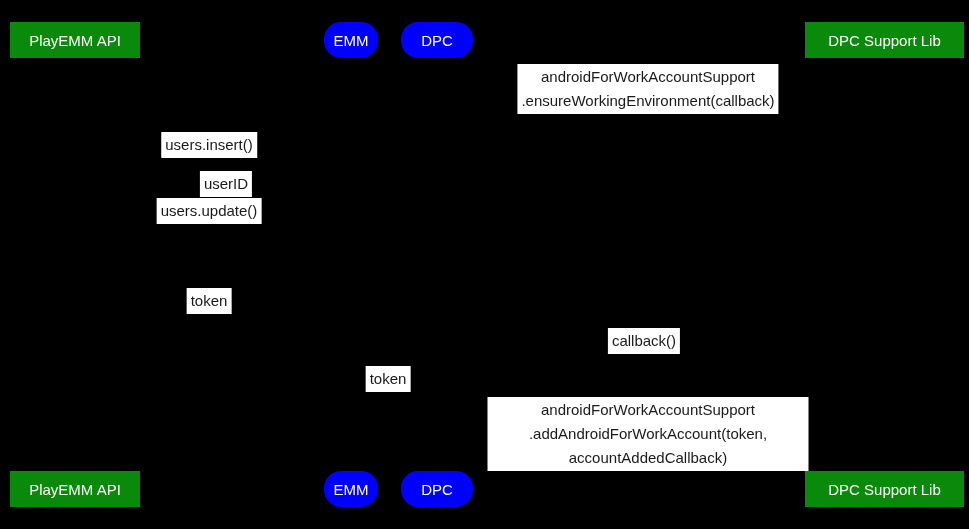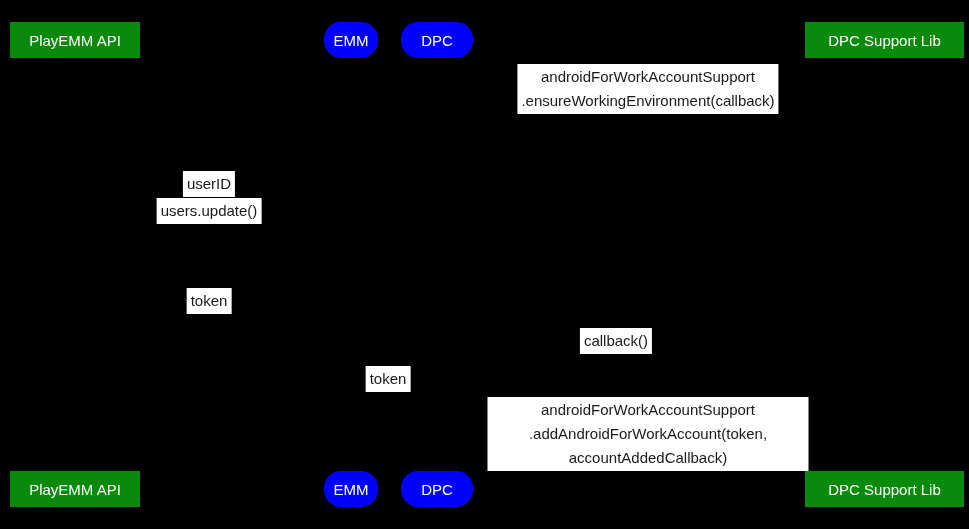--- a/index.html
+++ b/index.html
@@ -45,40 +45,41 @@
   .p-playemm { left: 10px;  width: 130px; }
   .p-emm     { left: 324px; width: 54px;  }
   .p-dpc     { left: 401px; width: 72px;  }
   .p-dpclib  { left: 805px; width: 159px; }
   .row-top    { top: 22px; }
   .row-bottom { top: 471px; }
 
   
   .m1 { left: 648px; top: 64px;  }
   .m2 { left: 209px; top: 132px; }
-  .m3 { left: 209px; top: 171px; }
+  .m3 { left: 226px; top: 171px; }
   .m4 { left: 209px; top: 198px; }
   .m5 { left: 209px; top: 249px; }
   .m6 { left: 209px; top: 288px; }
-  .m7 { left: 616px; top: 328px; }
+  .m7 { left: 644px; top: 328px; }
   .m8 { left: 388px; top: 366px; }
   .m9 { left: 648px; top: 397px; }
 </style>
 </head>
 <body>
 
 <div id="canvas">
 
   <div class="participant green p-playemm row-top" style="background-color: rgb(10, 138, 10);">PlayEMM API</div>
   <div class="participant blue p-emm row-top" style="background-color: rgb(0, 0, 255);">EMM</div>
   <div class="participant blue p-dpc row-top" style="background-color: rgb(0, 0, 255);">DPC</div>
   <div class="participant green p-dpclib row-top" style="background-color: rgb(10, 138, 10);">DPC Support Lib</div>
 
   <div class="msg-label m1">androidForWorkAccountSupport
 .ensureWorkingEnvironment(callback)</div>
+  <div class="msg-label m2">users.insert()</div>
   <div class="msg-label m3">userID</div>
   <div class="msg-label m4">users.update()</div>
   <div class="msg-label m6">token</div>
   <div class="msg-label m7">callback()</div>
   <div class="msg-label m8">token</div>
   <div class="msg-label m9">androidForWorkAccountSupport
 .addAndroidForWorkAccount(token, accountAddedCallback)</div>
 
   <div class="participant green p-playemm row-bottom" style="background-color: rgb(10, 138, 10);">PlayEMM API</div>
   <div class="participant blue p-emm row-bottom" style="background-color: rgb(0, 0, 255);">EMM</div>

